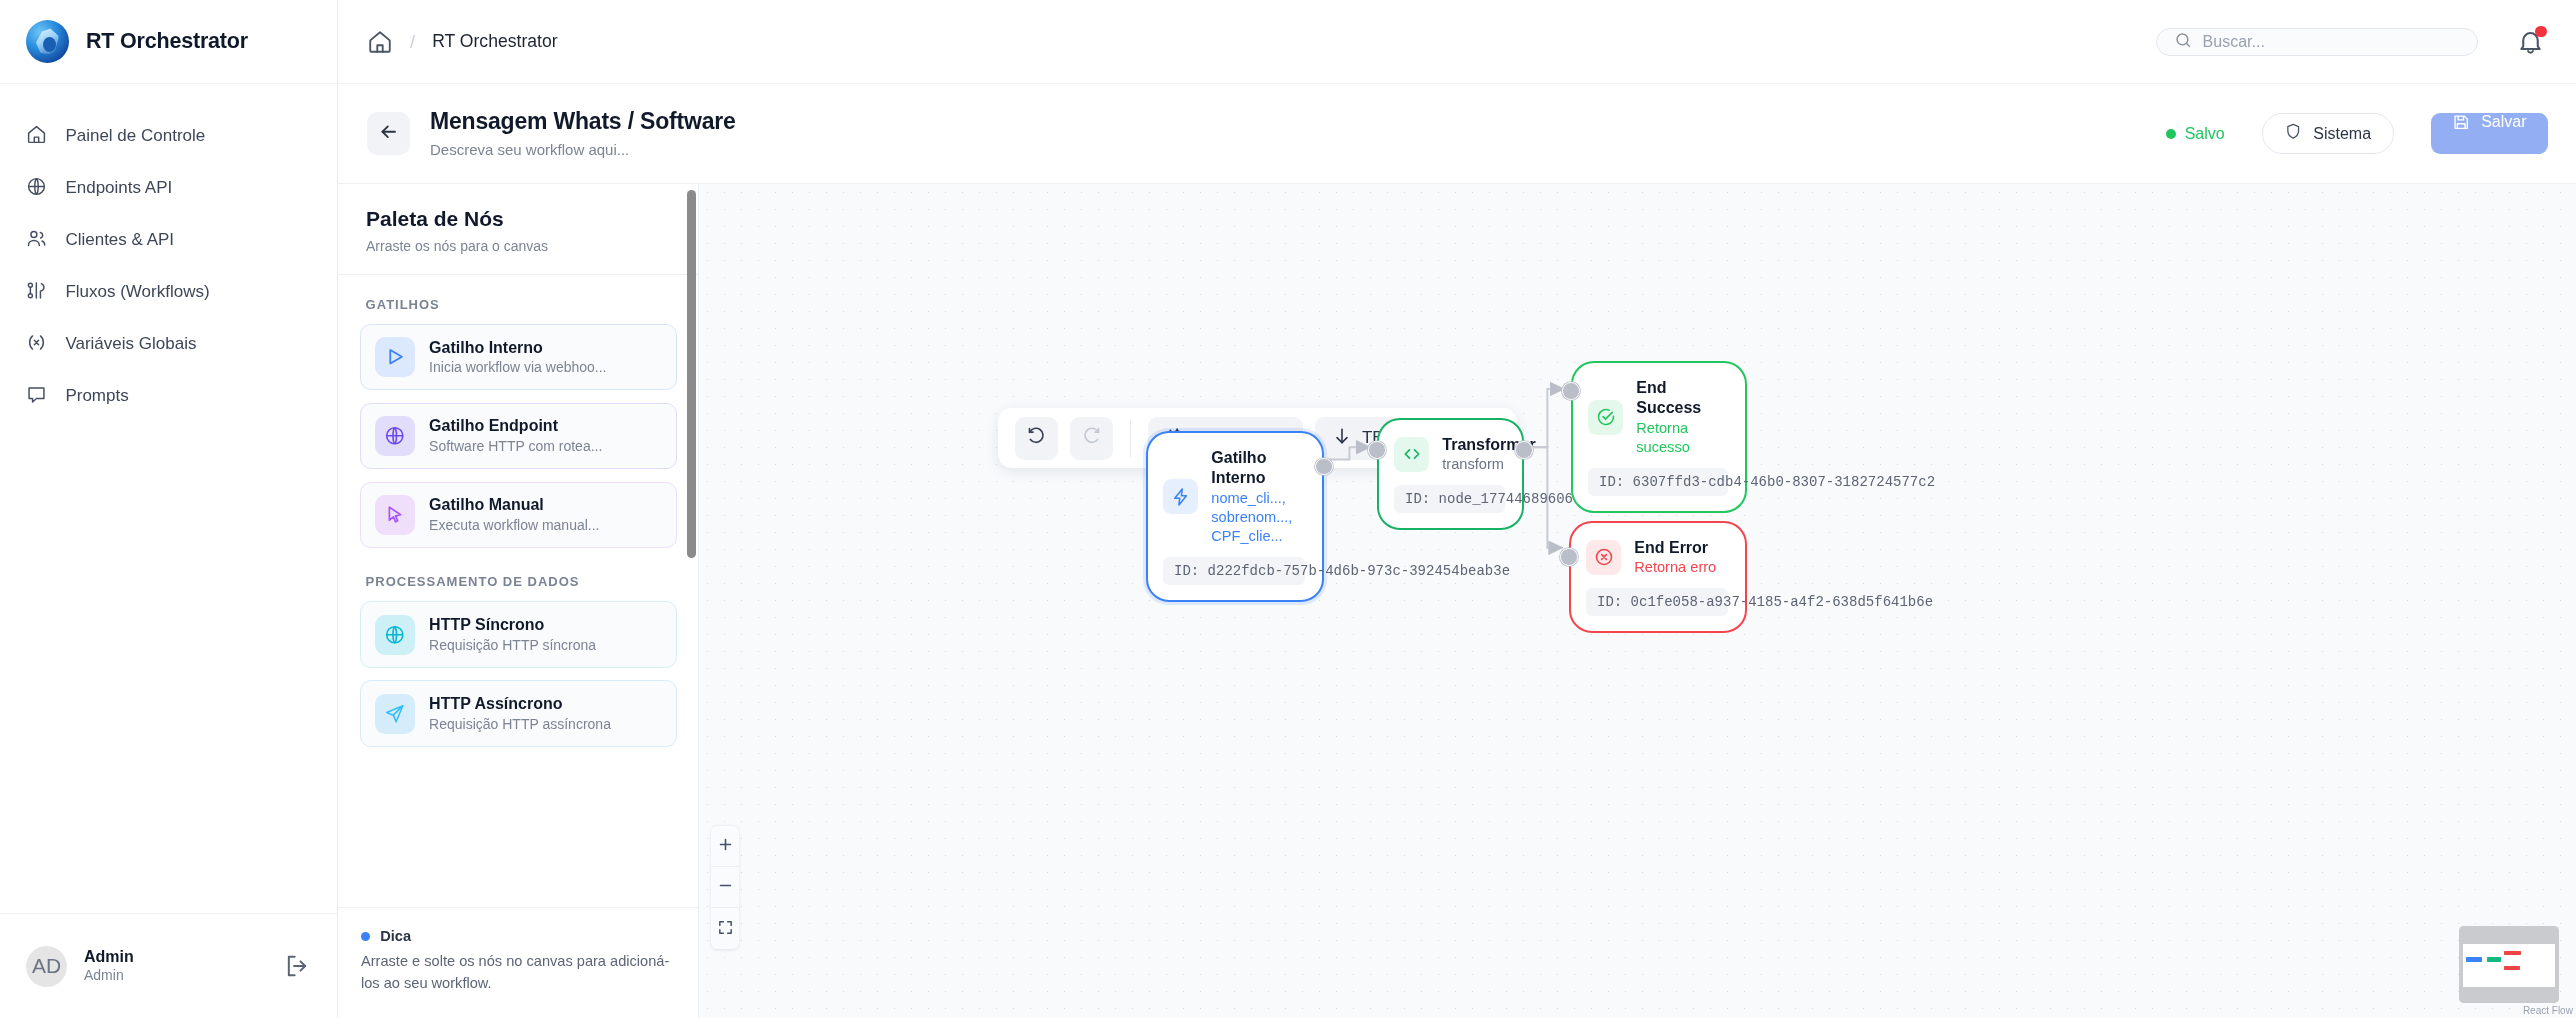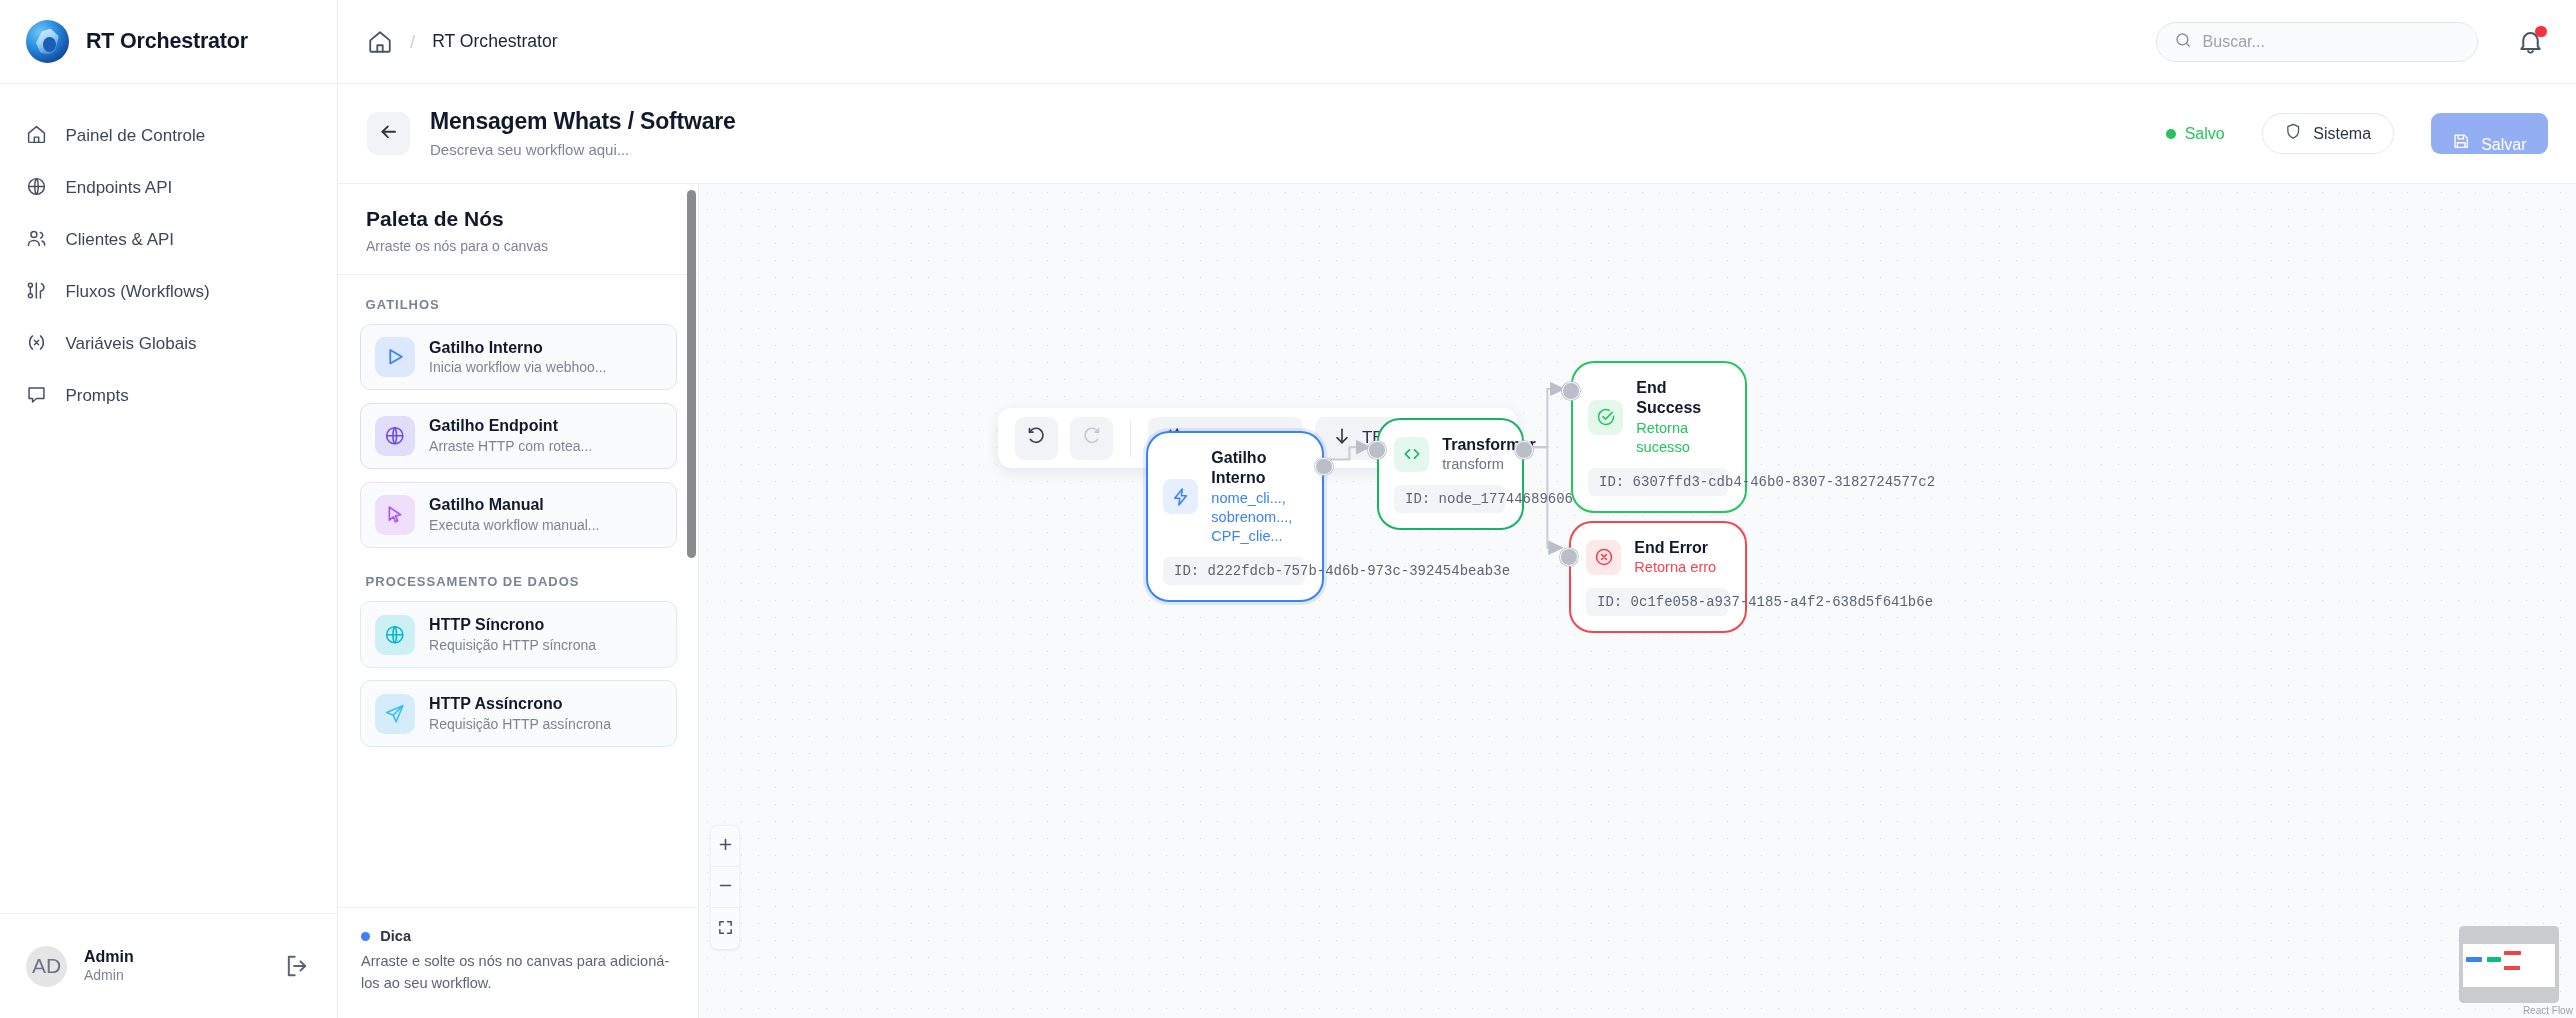--- a/index.html
+++ b/index.html
@@ -38,21 +38,21 @@
 
   
   .right{flex:1;display:flex;flex-direction:column;min-width:0;}
 
   .topbar{height:84px;border-bottom:0.8px solid #eef0f3;display:flex;align-items:center;
     padding:0 31px 0 29px;background:#fff;gap:17px;}
   .home-ic{width:26px;height:26px;color:#4a5465;cursor:pointer;}
   .bc-sep{color:#c9ced8;font-size:18.4px;}
   .bc-cur{font-size:17.6px;color:#1d2533;}
   .topbar-sp{flex:1;}
-  .search{width:322px;height:40px;border:0.8px solid #e3e7ed;border-radius:20px;background:#fafbfc;
+  .search{width:322px;height:28px;border:0.8px solid #e3e7ed;border-radius:20px;background:#fafbfc;
     display:flex;align-items:center;gap:10.7px;padding:0 17px;cursor:text;}
   .search svg{width:18.4px;height:18.4px;color:#8b93a2;flex:0 0 18.4px;}
   .search input{border:0;background:transparent;outline:none;font-size:16px;color:#333c4c;width:100%;
     font-family:"Liberation Sans",sans-serif;}
   .search input::placeholder{color:#9aa2b1;}
   .bell{position:relative;width:29px;height:29px;margin-left:21.5px;color:#4a5465;cursor:pointer;}
   .bell .dot{position:absolute;right:-1.5px;top:-1.5px;width:11.5px;height:11.5px;border-radius:50%;background:#f5333f;}
 
   .pagehdr{height:100px;border-bottom:0.8px solid #eef0f3;display:flex;align-items:center;
     padding:0 28px 0 29px;background:#fff;gap:20px;}
@@ -61,21 +61,21 @@
   .back-btn svg{width:21.5px;height:21.5px;}
   .ttl-wrap{line-height:1.35;}
   .ptitle{font-size:23px;font-weight:700;color:#111a2b;letter-spacing:-0.2px;}
   .psub{font-size:15px;color:#7b8494;margin-top:3.1px;}
   .hdr-sp{flex:1;}
   .saved{display:flex;align-items:center;gap:8.4px;font-size:16px;color:#22c55e;margin-right:17px;}
   .saved .sdot{width:10px;height:10px;border-radius:50%;background:#22c55e;}
   .sys-btn{height:41px;border:0.8px solid #e3e7ed;border-radius:21px;background:#fff;display:flex;
     align-items:center;gap:10.7px;padding:0 21.5px;font-size:16px;color:#2c3546;cursor:pointer;margin-right:17px;}
   .sys-btn svg{width:18.4px;height:18.4px;color:#4a5465;}
-  .save-btn{height:41px;border-radius:9.2px;background:#93aef3;color:#fff;display:flex;align-items:flex-end;
+  .save-btn{height:41px;border-radius:9.2px;background:#93aef3;color:#fff;display:flex;align-items:flex-start;
     gap:10.7px;padding:0 21.5px;font-size:16px;cursor:pointer;border:0;font-family:"Liberation Sans",sans-serif;}
   .save-btn svg{width:18.4px;height:18.4px;}
 
   .body{flex:1;display:flex;min-height:0;}
 
   
   .palette{width:361px;flex:0 0 361px;border-right:0.8px solid #e9ecef;background:#fff;
     display:flex;flex-direction:column;position:relative;}
   .pal-hd{padding:23px 28px 20px;border-bottom:0.8px solid #eef0f3;}
   .pal-t{font-size:21px;font-weight:700;color:#10192b;}
@@ -299,21 +299,21 @@
 
           <div class="pcard" style="border:0.8px solid #e0dafb">
             <div class="pc-ic" style="background:#e3ddfc;color:#6d4aea">
                 <svg viewBox="0 0 24 24" fill="none" stroke="currentColor" stroke-width="1.8">
                   <circle cx="12" cy="12" r="9"></circle>
                   <path d="M3 12h18M12 3c2.6 2.6 2.6 15.4 0 18M12 3c-2.6 2.6-2.6 15.4 0 18"></path>
                 </svg>
               </div>
             <div class="pc-tx">
               <div class="pc-n">Gatilho Endpoint</div>
-              <div class="pc-d">Arraste HTTP com rotea...</div>
+              <div class="pc-d">Software HTTP com rotea...</div>
             </div>
           </div>
 
           <div class="pcard" style="border:0.8px solid #eedcfa">
             <div class="pc-ic" style="background:#f0dffb;color:#a855f7">
                 <svg viewBox="0 0 24 24" fill="none" stroke="currentColor" stroke-width="1.9" stroke-linejoin="round">
                   <path d="M6 3.5 18.5 12l-5.6 1.2 2.4 5.6-2.4 1.1-2.4-5.6L6 18z"></path>
                 </svg>
               </div>
             <div class="pc-tx">

